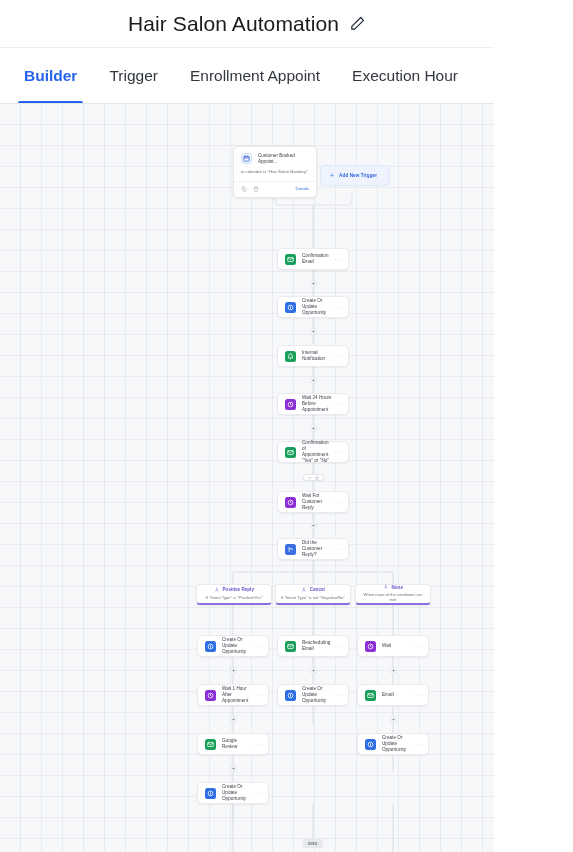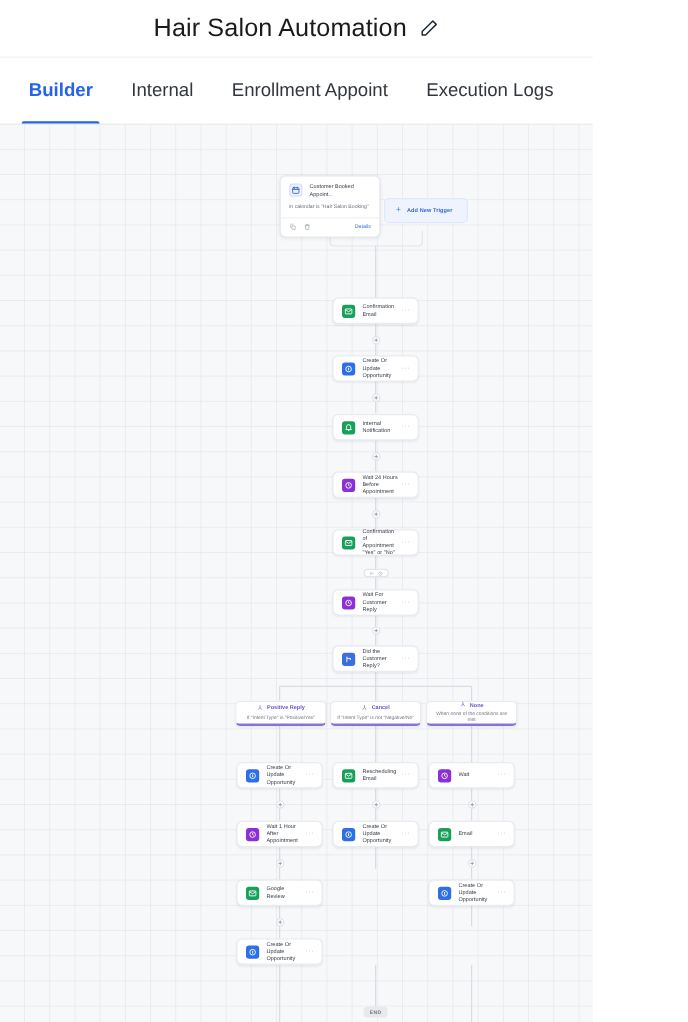--- a/index.html
+++ b/index.html
@@ -196,27 +196,27 @@
         </svg>
       </span>
     </div>
   </div>
 
   <div class="tabbar">
     <div class="tab active">
       <span>Builder</span>
     </div>
     <div class="tab">
-      <span>Internal</span>
+      <span>Trigger</span>
     </div>
     <div class="tab">
       <span>Enrollment Appoint</span>
     </div>
     <div class="tab">
-      <span>Execution Logs</span>
+      <span>Execution Hour</span>
     </div>
   </div>
 
   <div class="canvas">
     <div class="stage">
 
       <svg class="wires" viewBox="0 0 573 740" preserveAspectRatio="none" aria-hidden="true">
         <g stroke="#d9dce1" stroke-width="1" fill="none">
 
           <path d="M275 88 L275 97 Q275 101 279 101 L348 101 Q352 101 352 97 L352 88" stroke="#e2e4e9"></path>

